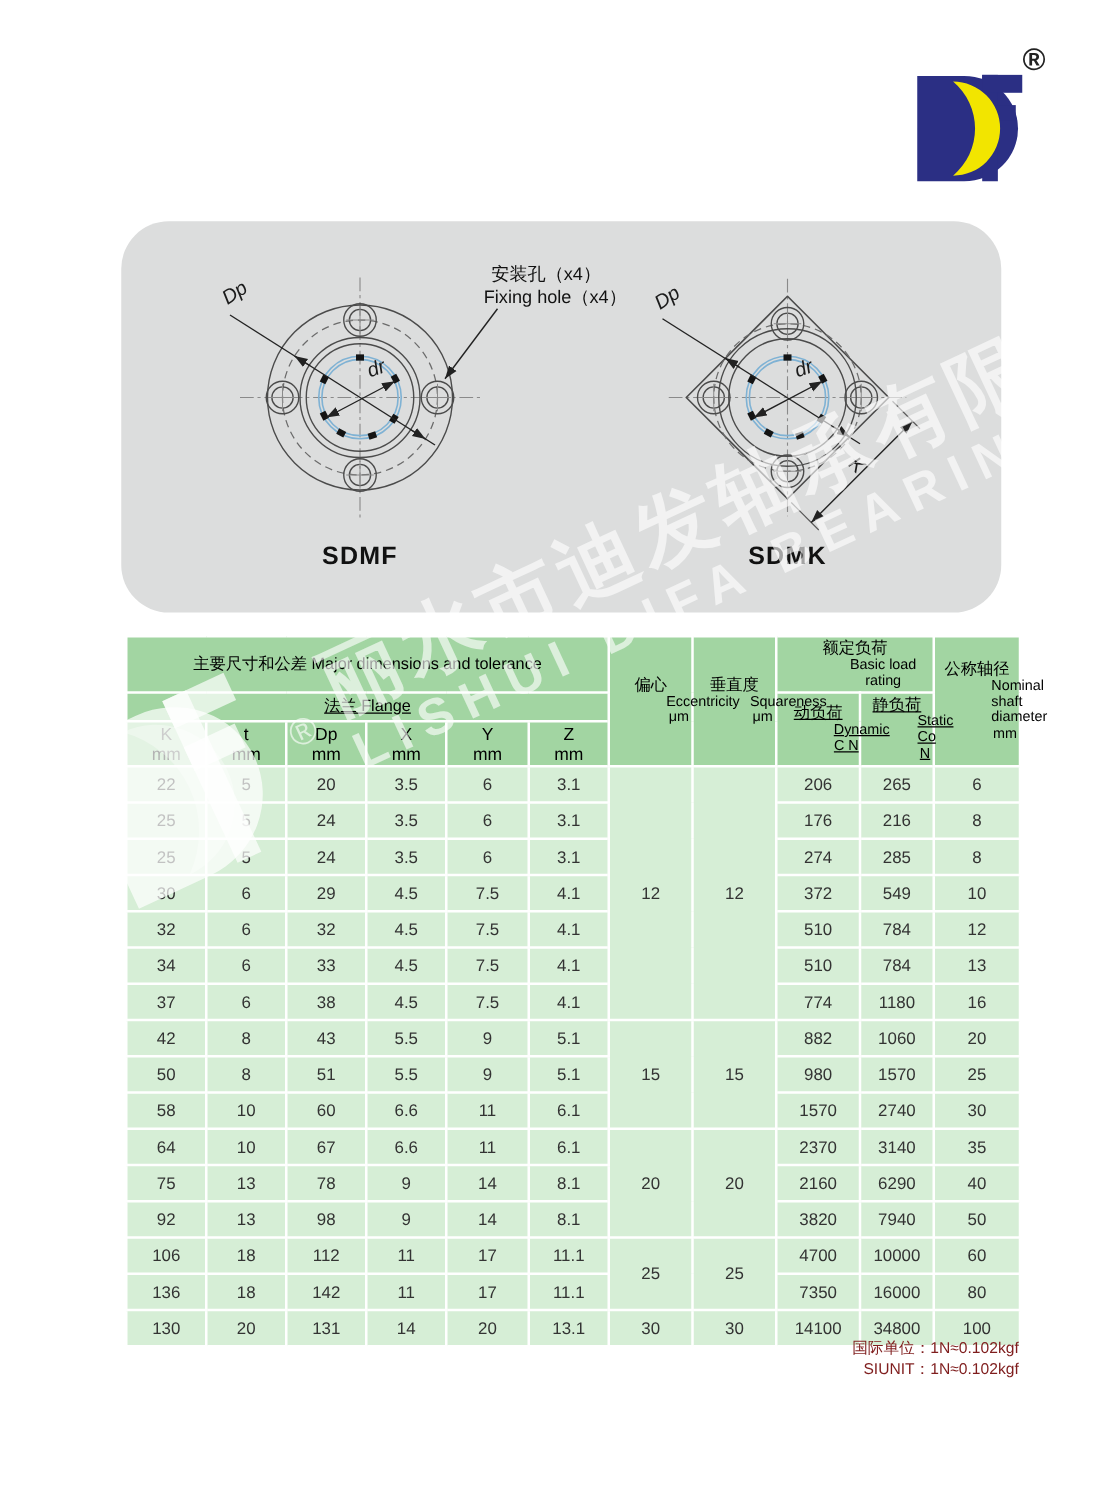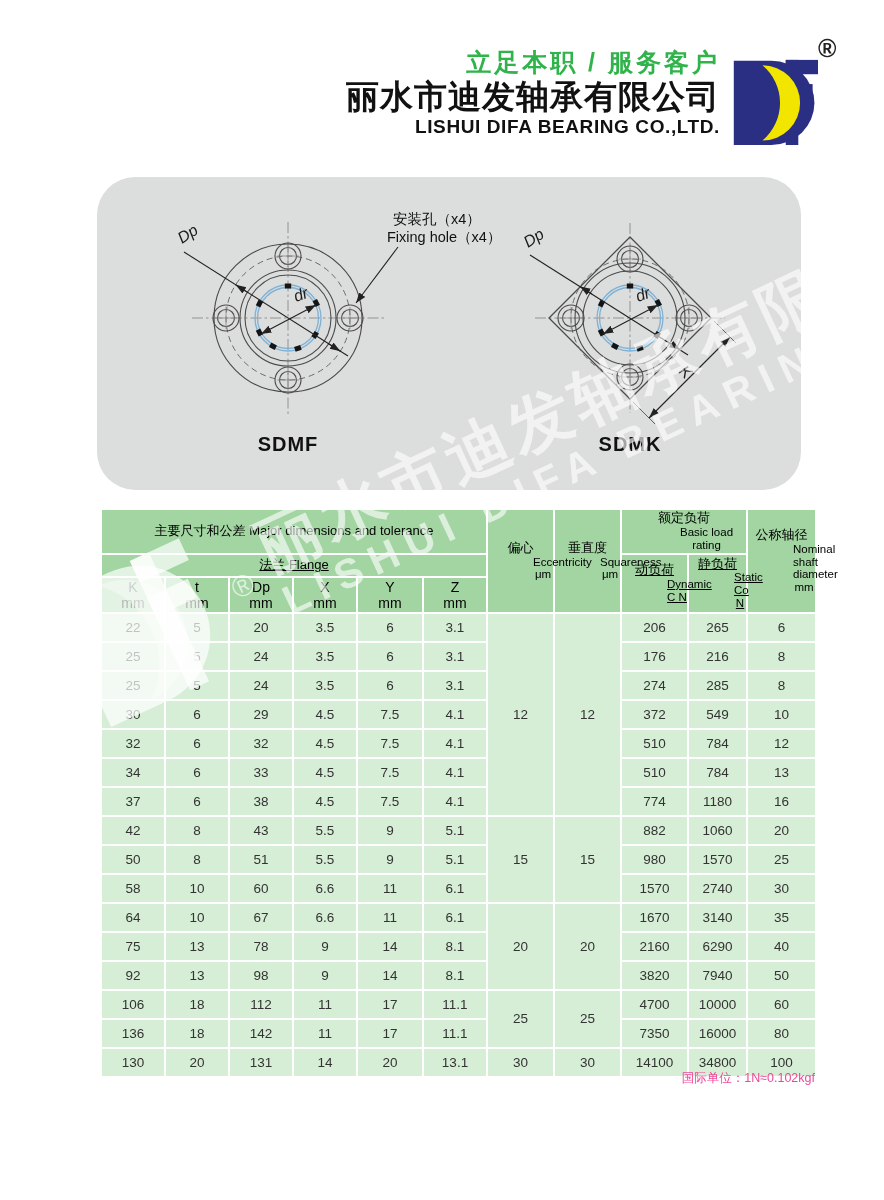--- a/index.html
+++ b/index.html
@@ -56,32 +56,27 @@
   table{border-collapse:collapse;table-layout:fixed;width:715px;}
   th,td{border:2px solid #fff;text-align:center;vertical-align:middle;}
   th{background:var(--head-green);font-weight:normal;color:#000000;padding:1px 0;}
   td{background:var(--cell-green);font-size:13.5px;color:#333;height:29px;}
   .hrow1 th{height:23px;font-size:13px;}
   .hrow2 th{height:23px;font-size:13px;text-decoration:underline;}
   .cn{font-size:13px;line-height:1.15;}
   .en{font-size:11.5px;line-height:1.12;padding-left:45px;}
   .dimhead{font-size:14px;line-height:1.15;}
   .notes{position:absolute;left:100px;top:1070px;width:715px;text-align:right;
-    font-size:12.5px;color:#ec4899;line-height:1.35;z-index:2;}
+    font-size:12.5px;color:#7f1d1d;line-height:1.35;z-index:2;}
 </style>
 </head>
 <body>
 
 <div class="page">
 
-  <div class="brand-text">
-    <div class="slogan">立足本职 / 服务客户</div>
-    <div class="company-cn">丽水市迪发轴承有限公司</div>
-    <div class="company-en">LISHUI DIFA BEARING CO.,LTD.</div>
-  </div>
   <svg class="brand-logo" viewBox="0 0 96 100">
     <path d="M2,4 L44,4 A48,47 0 0 1 44,98 L2,98 Z" fill="#2b2f84"></path>
     <rect x="60" y="3" width="14" height="95" fill="#2b2f84"></rect>
     <rect x="60" y="3" width="36" height="16" fill="#2b2f84"></rect>
     <rect x="60" y="30" width="30" height="14" fill="#2b2f84"></rect>
     <path d="M34,9 A42,42 0 0 1 34,93 A58,56 0 0 0 34,9 Z" fill="#f2e500"></path>
   </svg>
   <div class="brand-reg">®</div>
 
   <div class="panel">
@@ -464,21 +459,21 @@
           </tr>
           <tr>
             <td>64</td>
             <td>10</td>
             <td>67</td>
             <td>6.6</td>
             <td>11</td>
             <td>6.1</td>
             <td rowspan="3">20</td>
             <td rowspan="3">20</td>
-            <td>1670</td>
+            <td>2370</td>
             <td>3140</td>
             <td>35</td>
           </tr>
           <tr>
             <td>75</td>
             <td>13</td>
             <td>78</td>
             <td>9</td>
             <td>14</td>
             <td>8.1</td>
@@ -533,15 +528,16 @@
             <td>14100</td>
             <td>34800</td>
             <td>100</td>
           </tr>
         </tbody>
     </table>
   </div>
 
   <div class="notes">
     <div>国际单位：1N≈0.102kgf</div>
+    <div>SIUNIT：1N≈0.102kgf</div>
   </div>
 
 </div>
 
 </body></html>

